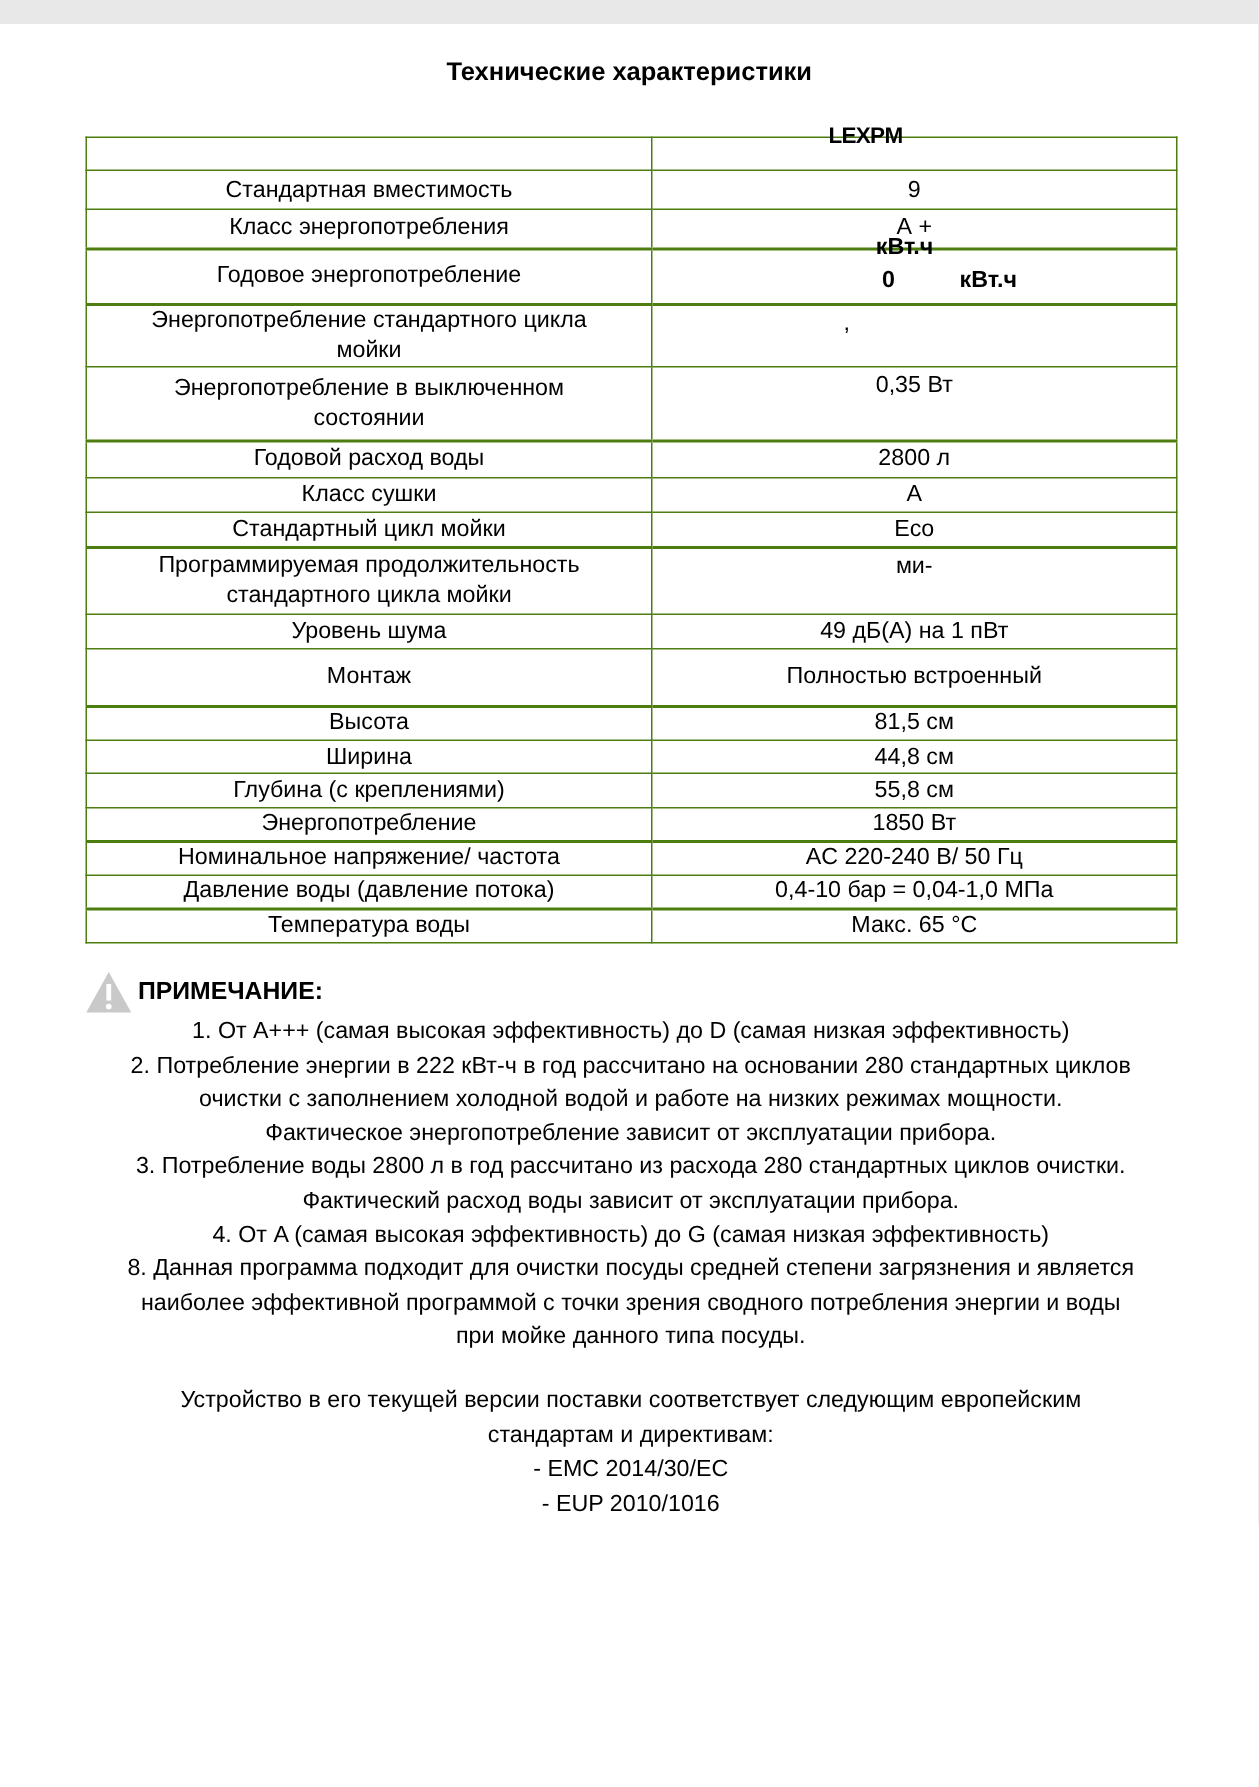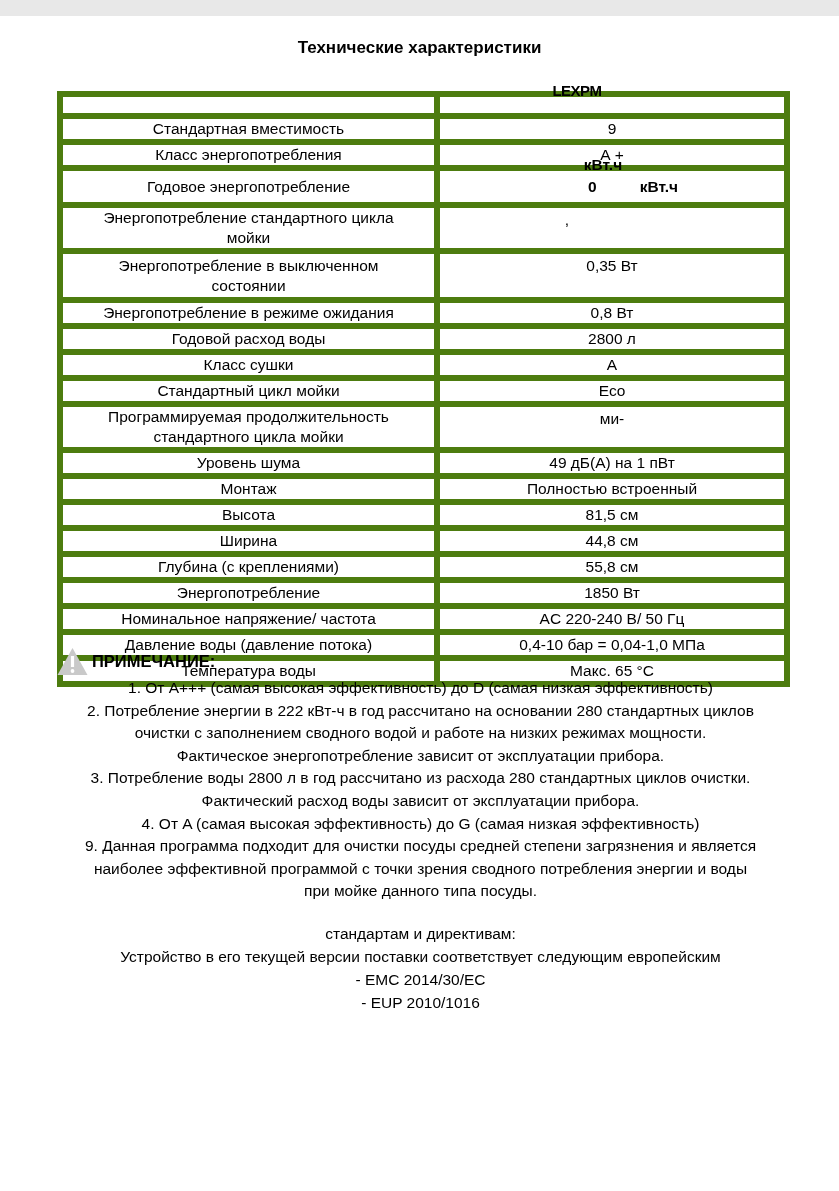--- a/index.html
+++ b/index.html
@@ -16,21 +16,21 @@
     position:absolute;top:22px;left:0;width:100%;
     text-align:center;font-size:17px;font-weight:700;
   }
   
   .tbl-wrap{position:absolute;left:57px;top:75px;width:727px;}
   table.specs{
     border-collapse:collapse;table-layout:fixed;width:727px;
     font-size:15.5px;line-height:20px;
   }
   table.specs td{
-    border:6px solid #4d7c0f;
+    border:1px solid #4d7c0f;
     text-align:center;vertical-align:middle;
     padding:0 4px;overflow:hidden;
   }
   table.specs tr.thick td{border-bottom-width:2px;}
   table.specs td.top{vertical-align:top;padding-top:2px;}
   .nudge{position:relative;left:-45px;}
   .overlay{
     position:absolute;background:transparent;white-space:pre;
     font-size:15.5px;line-height:18px;height:18px;
     transform:translateX(-50%);
@@ -91,24 +91,20 @@
             <td class="top"><span class="nudge">,</span></td>
           </tr>
       <tr style="height:49px" class="thick">
             <td>
               <div>Энергопотребление в выключенном</div>
               <div>состоянии</div>
             </td>
             <td class="top">0,35 Вт</td>
           </tr>
       <tr style="height:25px">
-            <td>Энергопотребление в режиме ожидания</td>
-            <td>0,8 Вт</td>
-          </tr>
-      <tr style="height:25px">
             <td>Годовой расход воды</td>
             <td>2800 л</td>
           </tr>
       <tr style="height:23px">
             <td>Класс сушки</td>
             <td>А</td>
           </tr>
       <tr style="height:23px" class="thick">
             <td>Стандартный цикл мойки</td>
             <td>Eco</td>
@@ -117,21 +113,21 @@
             <td>
               <div>Программируемая продолжительность</div>
               <div>стандартного цикла мойки</div>
             </td>
             <td class="top">ми-</td>
           </tr>
       <tr style="height:23px">
             <td>Уровень шума</td>
             <td>49 дБ(А) на 1 пВт</td>
           </tr>
-      <tr style="height:24px" class="thick">
+      <tr style="height:38px" class="thick">
             <td>Монтаж</td>
             <td>Полностью встроенный</td>
           </tr>
       <tr style="height:23px">
             <td>Высота</td>
             <td>81,5 см</td>
           </tr>
       <tr style="height:22px">
             <td>Ширина</td>
             <td>44,8 см</td>
@@ -168,32 +164,32 @@
       <svg class="warn" viewBox="0 0 31 29">
         <polygon points="15.5,1 30.5,28 0.5,28" fill="#c9c9c9"></polygon>
         <rect x="13.9" y="9" width="3.2" height="11" fill="#ffffff"></rect>
         <circle cx="15.5" cy="24" r="1.9" fill="#ffffff"></circle>
       </svg>
       <span class="hd">ПРИМЕЧАНИЕ:</span>
     </div>
     <div class="note-lines">
       <div>1. От А+++ (самая высокая эффективность) до D (самая низкая эффективность)</div>
       <div>2. Потребление энергии в 222 кВт-ч в год рассчитано на основании 280 стандартных циклов</div>
-      <div>очистки с заполнением сводного водой и работе на низких режимах мощности.</div>
+      <div>очистки с заполнением холодной водой и работе на низких режимах мощности.</div>
       <div>Фактическое энергопотребление зависит от эксплуатации прибора.</div>
       <div>3. Потребление воды 2800 л в год рассчитано из расхода 280 стандартных циклов очистки.</div>
       <div>Фактический расход воды зависит от эксплуатации прибора.</div>
       <div>4. От A (самая высокая эффективность) до G (самая низкая эффективность)</div>
-      <div>9. Данная программа подходит для очистки посуды средней степени загрязнения и является</div>
+      <div>8. Данная программа подходит для очистки посуды средней степени загрязнения и является</div>
       <div>наиболее эффективной программой с точки зрения сводного потребления энергии и воды</div>
       <div>при мойке данного типа посуды.</div>
     </div>
   </div>
 
   <div class="compliance">
+    <div>Устройство в его текущей версии поставки соответствует следующим европейским</div>
     <div>стандартам и директивам:</div>
-    <div>Устройство в его текущей версии поставки соответствует следующим европейским</div>
     <div>- EMC 2014/30/EC</div>
     <div>- EUP 2010/1016</div>
   </div>
 
 
 </div>
 
 </body></html>

